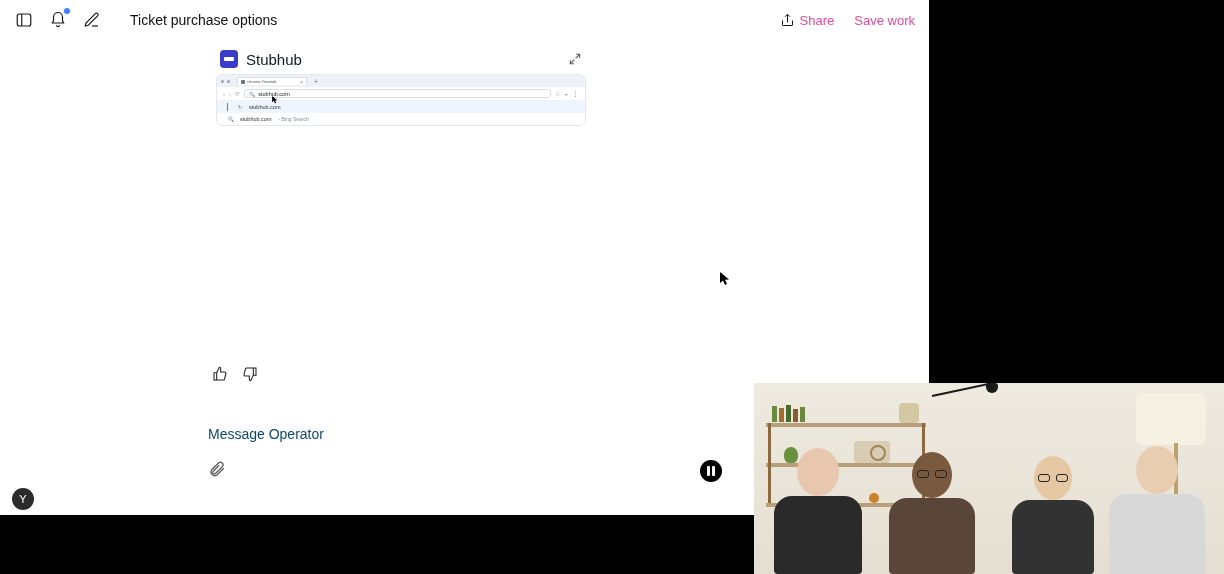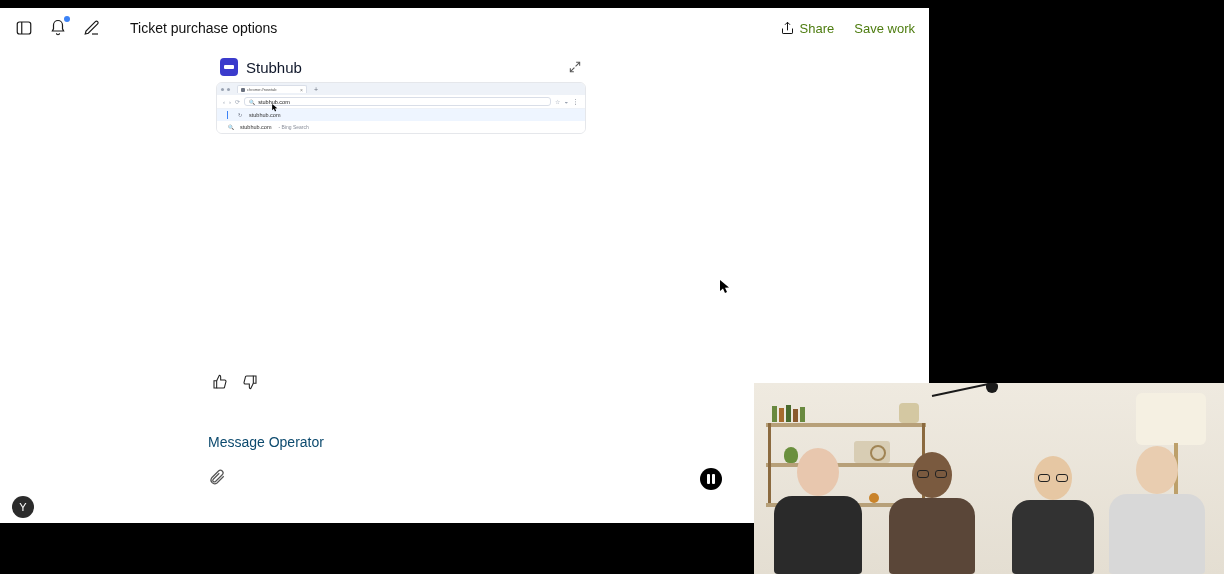--- a/index.html
+++ b/index.html
@@ -1,26 +1,26 @@
 <!DOCTYPE html>
 <html><head>
 <meta charset="utf-8">
 <style>
   * { box-sizing: border-box; margin: 0; padding: 0; }
   html, body { width: 1224px; height: 574px; overflow: hidden; font-family: -apple-system, BlinkMacSystemFont, "Segoe UI", Helvetica, Arial, sans-serif; background:#000; }
   .stage { position: relative; width:1224px; height:574px; background:#000; }
-  .app { position:absolute; left:0; top:8px; width:929px; height:515px; background:#fff; }
+  .app { position:absolute; left:0; top:0; width:929px; height:515px; background:#fff; }
   .topbar { position:absolute; left:0; top:0; right:0; height:40px; display:flex; align-items:center; padding:0 14px; }
   .topbar .left-icons { display:flex; gap:14px; align-items:center; }
   .icon-btn { width:20px; height:20px; display:flex; align-items:center; justify-content:center; color:#1a1a1a; cursor:pointer; }
   .icon-btn svg { width:18px; height:18px; stroke:#1a1a1a; fill:none; stroke-width:1.6; }
   .bell-dot { position:absolute; width:6px; height:6px; background:#3b82f6; border-radius:50%; top:-2px; right:-2px; }
   .title { margin-left:28px; font-size:14px; color:#111; }
   .topbar .spacer { flex:1; }
-  .top-action { display:flex; align-items:flex-end; gap:5px; font-size:13px; color:#4d7c0f; cursor:pointer; margin-left:20px; }
+  .top-action { display:flex; align-items:flex-end; gap:5px; font-size:13px; color:#ec4899; cursor:pointer; margin-left:20px; }
   .top-action svg { width:15px; height:15px; stroke:#111; fill:none; stroke-width:1.6; }
 
   .card { position:absolute; left:216px; top:44px; width:370px; }
   .card-header { display:flex; align-items:center; gap:8px; padding:6px 4px; }
   .sh-logo { width:18px; height:18px; background:#3b3bcc; border-radius:4px; display:flex; align-items:center; justify-content:center; }
   .sh-logo-inner { width:10px; height:4px; background:#fff; border-radius:1px; }
   .card-title { font-size:15px; color:#0f172a; }
   .expand { margin-left:auto; width:14px; height:14px; color:#555; cursor:pointer;}
   .expand svg { width:14px; height:14px; stroke:#555; fill:none; stroke-width:1.8;}
   .mini { border:1px solid #e5e7eb; border-radius:6px; overflow:hidden; background:#fff; }

